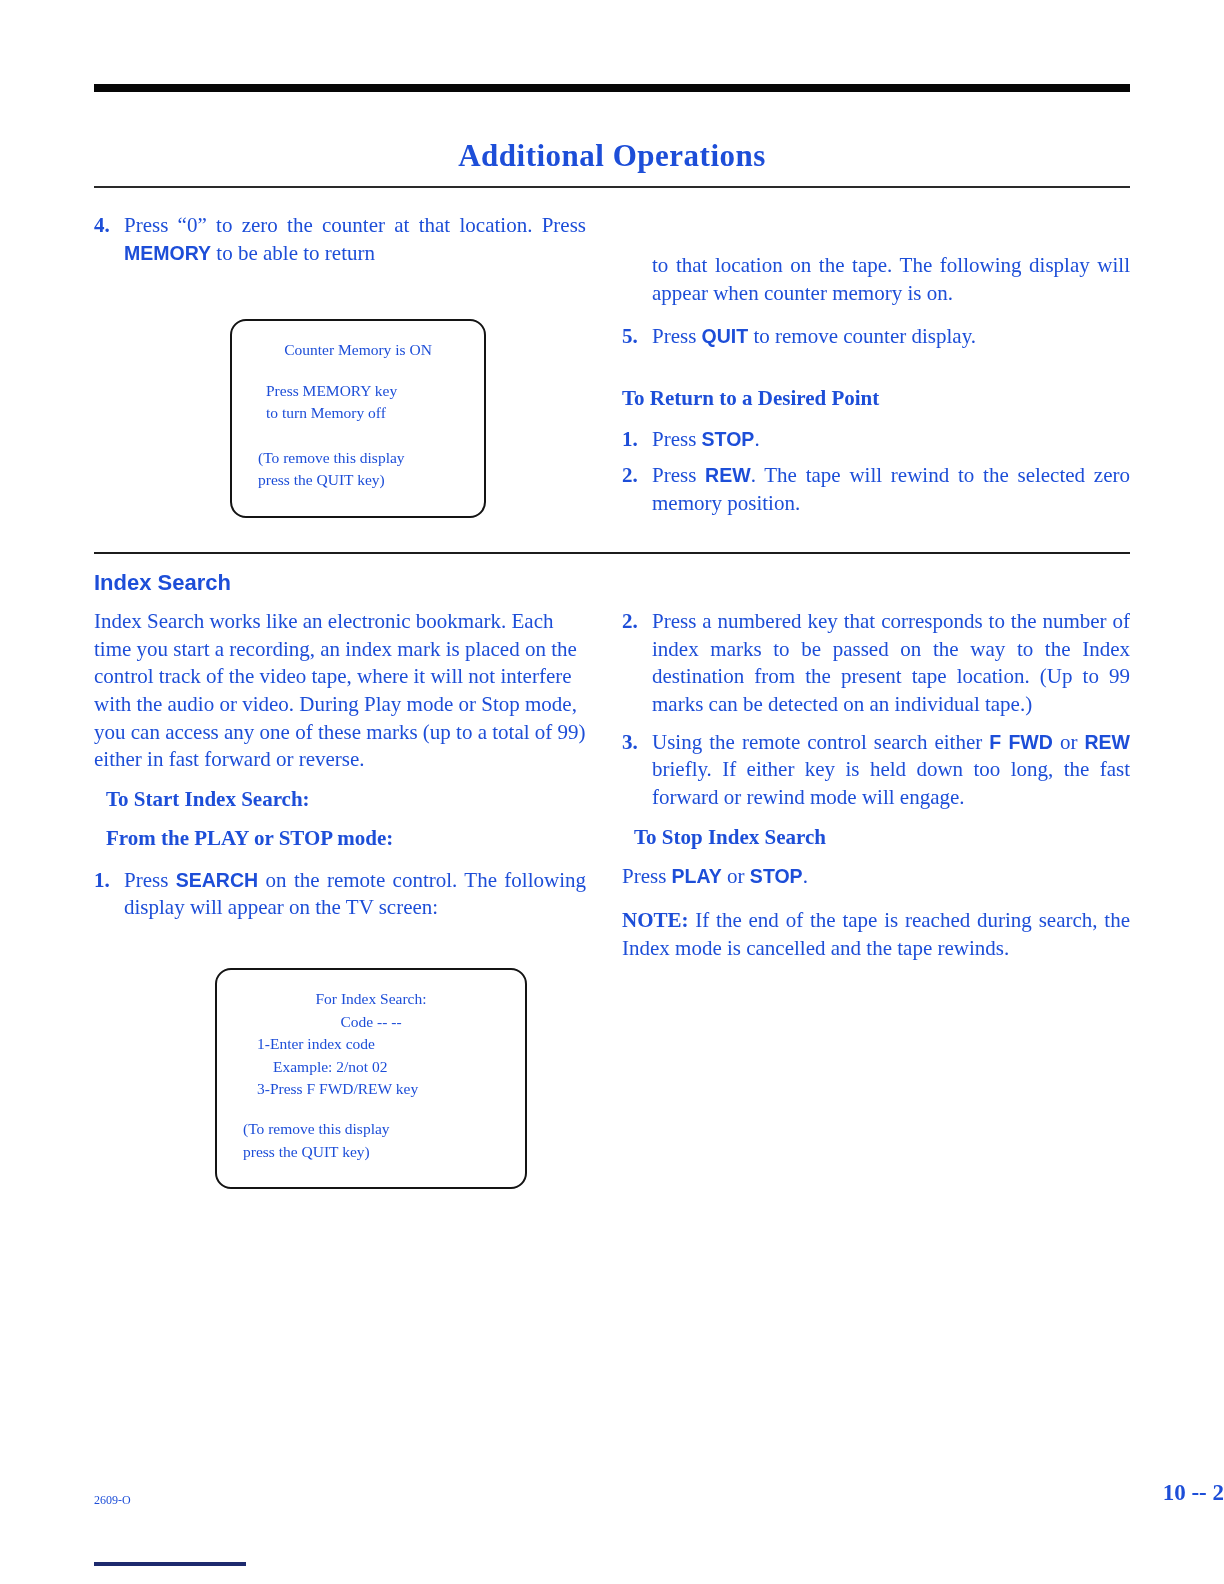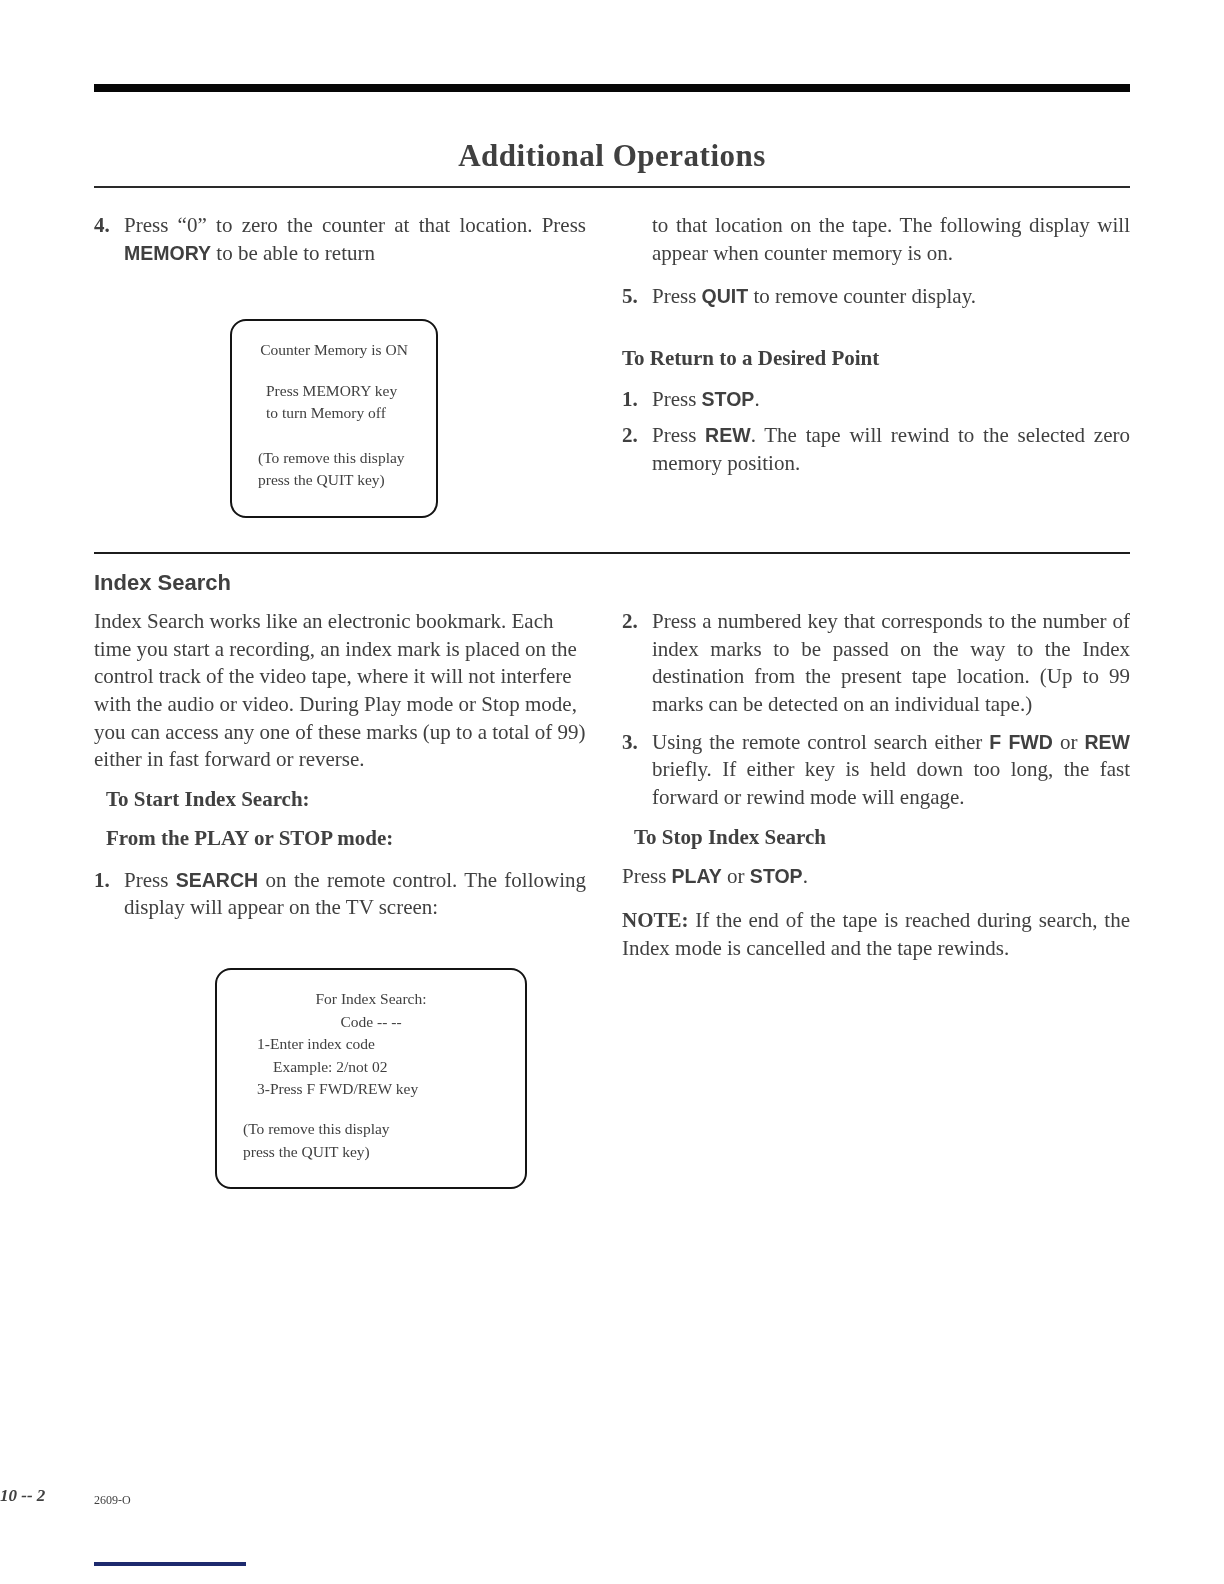--- a/index.html
+++ b/index.html
@@ -7,21 +7,21 @@
     padding: 0;
     background: #ffffff;
   }
   .page {
     position: relative;
     width: 1224px;
     height: 1584px;
     box-sizing: border-box;
     padding: 0 94px;
     background: #ffffff;
-    color: #404040;
+    color: #1d4ed8;
     font-family: "Liberation Serif", serif;
     overflow: hidden;
   }
   .top-rule {
     margin-top: 84px;
     height: 8px;
     background: #060606;
   }
   .title {
     margin: 46px 0 0 0;
@@ -54,21 +54,21 @@
     flex: none;
     width: 30px;
     font-weight: bold;
     font-size: 21px;
     line-height: 1.32;
   }
   .item .txt {
     flex: 1;
   }
   .just { text-align: justify; }
-  .cont { margin-left: 30px; text-align: justify; }
+  .cont { margin-left: 30px; text-align: justify; margin-top: 40px; }
   .mt8  { margin-top: 8px; }
   .mt10 { margin-top: 10px; }
   .mt14 { margin-top: 14px; }
   .mt16 { margin-top: 16px; }
   .subhead-serif {
     font-weight: bold;
     font-size: 21px;
     line-height: 1.3;
     margin: 12px;
   }
@@ -76,21 +76,21 @@
   .osd-box {
     box-sizing: border-box;
     border: 2.5px solid #141414;
     border-radius: 16px;
     font-size: 15.5px;
     line-height: 1.45;
     padding: 18px 14px 24px 14px;
     background: #fff;
   }
   .box1 {
-    width: 208px;
+    width: 256px;
     margin: 52px 0 0 136px;
   }
   .box2 {
     width: 312px;
     margin: 46px 0 0 121px;
   }
   .osd-line { margin: 0; }
   .osd-line.center { text-align: center; }
   .osd-line.ind1 { padding-left: 20px; }
   .osd-line.ind2 { padding-left: 12px; }
@@ -121,24 +121,23 @@
     position: absolute;
     left: 94px;
     bottom: 76px;
     font-size: 12px;
   }
   .footer-page {
     position: absolute;
     left: 0;
     right: 0;
     bottom: 78px;
-    text-align: left;
-    font-weight: bold;
-    font-size: 17px;
-    font-style: italic;
+    text-align: right;
+    font-weight: bold;
+    font-size: 23px;
   }
   .bottom-mark {
     position: absolute;
     left: 94px;
     bottom: 18px;
     width: 152px;
     height: 4px;
     background: #1d2a6e;
   }
 </style>

